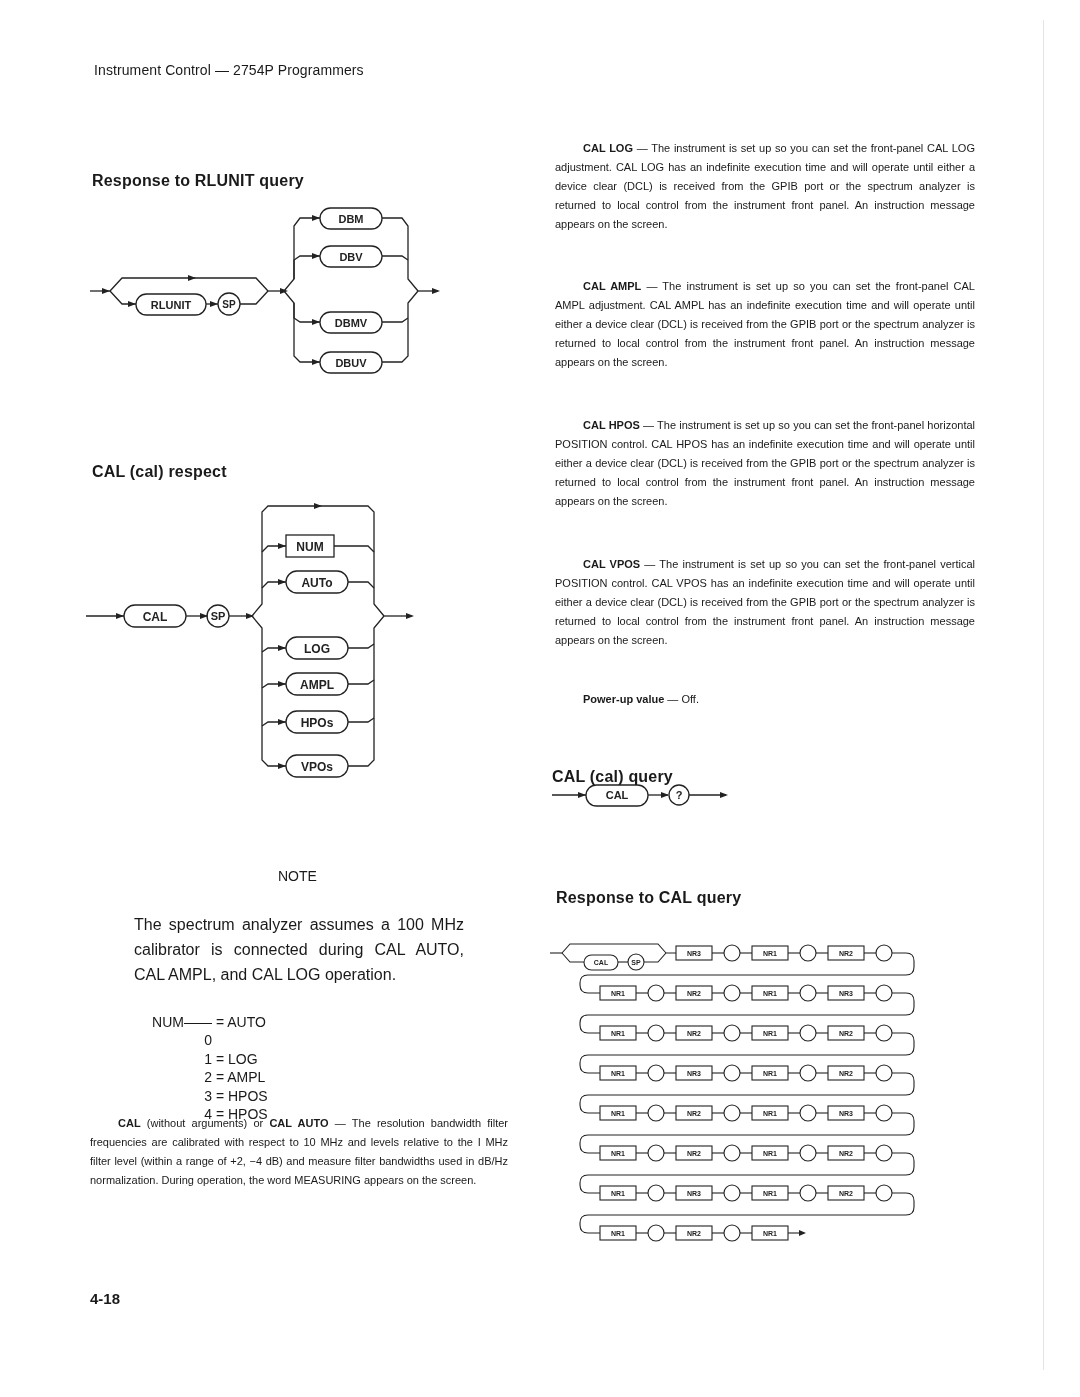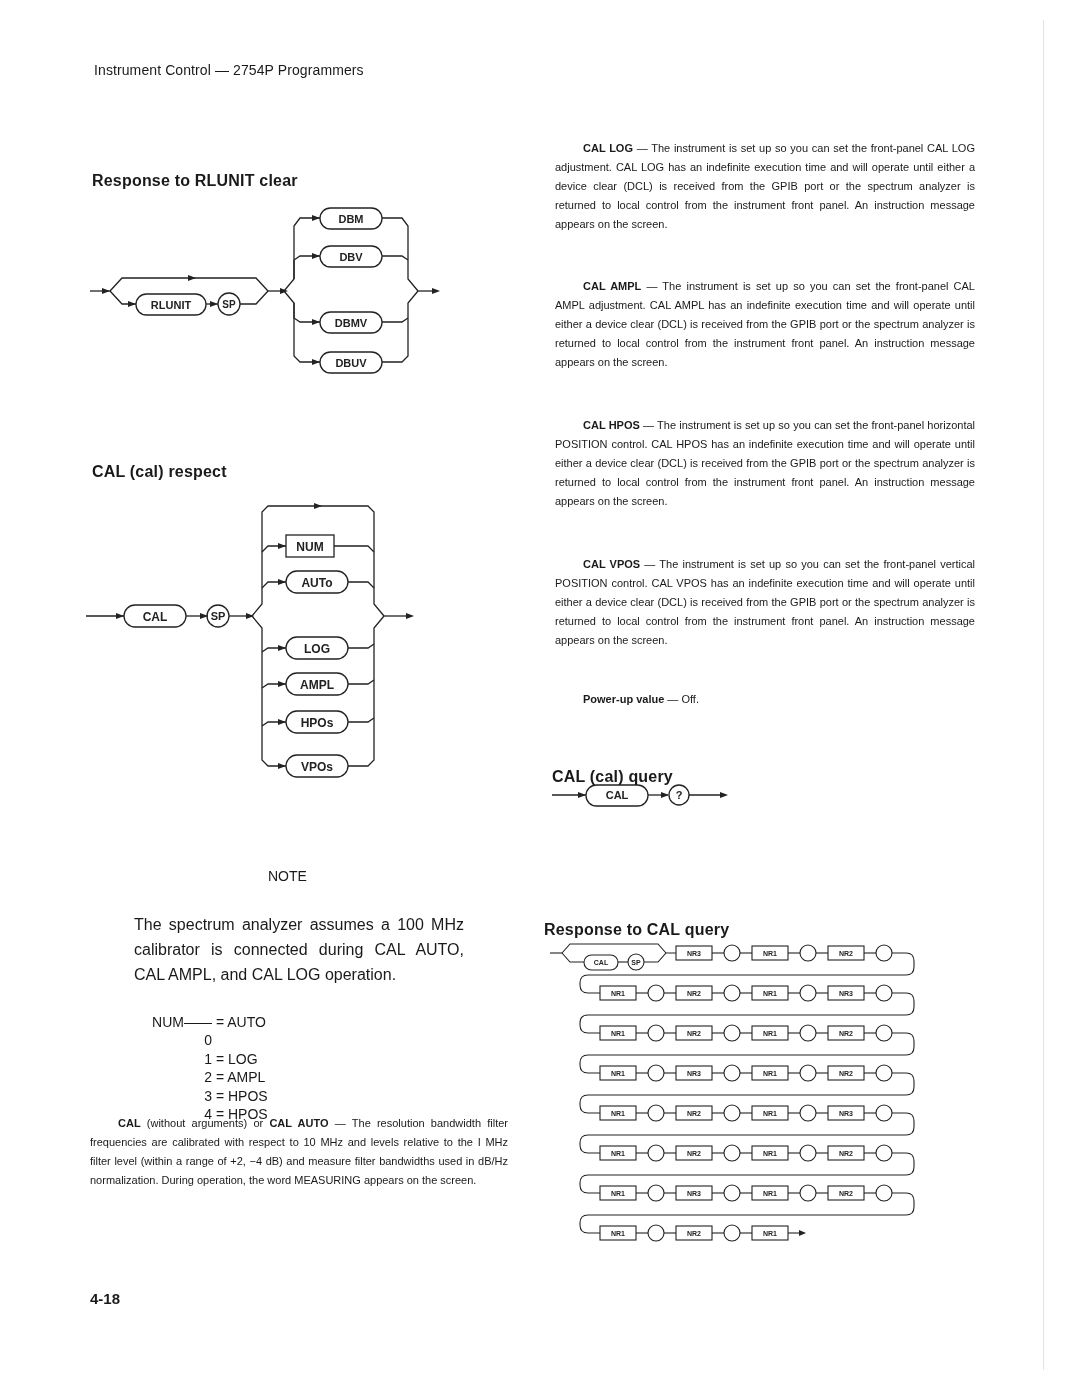--- a/index.html
+++ b/index.html
@@ -17,21 +17,21 @@
   .numtbl .lab{width:60px;text-align:right;}
   .pageno{font-size:15px;font-weight:bold;}
   svg text{font-family:"Liberation Sans",sans-serif;font-weight:bold;fill:#222;}
   .scanline{position:absolute;right:0;width:1px;background:#ccc;}
 </style>
 </head>
 <body>
 
 <div class="abs hdr">Instrument Control — 2754P Programmers</div>
 
-<div class="abs h2" style="left:92px;top:172px;">Response to RLUNIT clear</div>
+<div class="abs h2" style="left:92px;top:172px;">Response to RLUNIT query</div>
 
 <svg class="abs" style="left:88px;top:198px;" width="360" height="180">
   <g stroke="#222" stroke-width="1.3" fill="none">
 
     <line x1="2" y1="93" x2="22" y2="93"></line>
 
     <path d="M22 93 L34 80 L168 80 L180 93"></path>
 
     <path d="M22 93 L34 106 L48 106"></path>
     <rect x="48" y="96" width="70" height="21" rx="10.5"></rect>
@@ -125,21 +125,21 @@
   <text x="69" y="123" font-size="12" text-anchor="middle">CAL</text>
   <text x="132" y="122" font-size="11" text-anchor="middle">SP</text>
   <text x="224" y="53" font-size="12" text-anchor="middle">NUM</text>
   <text x="231" y="89" font-size="12" text-anchor="middle">AUTo</text>
   <text x="231" y="155" font-size="12" text-anchor="middle">LOG</text>
   <text x="231" y="191" font-size="12" text-anchor="middle">AMPL</text>
   <text x="231" y="229" font-size="12" text-anchor="middle">HPOs</text>
   <text x="231" y="273" font-size="12" text-anchor="middle">VPOs</text>
 </svg>
 
-<div class="abs note-title" style="left:268px;top:868px;text-align:center;">NOTE</div>
+<div class="abs note-title" style="left:278px;top:868px;text-align:center;">NOTE</div>
 <div class="abs note" style="left:134px;top:912px;width:330px;">The spectrum analyzer assumes a 100 MHz calibrator is connected during CAL AUTO, CAL AMPL, and CAL LOG operation.</div>
 
 <div class="abs numtbl" style="left:116px;top:1013px;">
   <div class="row"><span class="lab">NUM——0</span>&nbsp;<span>= AUTO</span></div>
   <div class="row"><span class="lab">1</span>&nbsp;<span>= LOG</span></div>
   <div class="row"><span class="lab">2</span>&nbsp;<span>= AMPL</span></div>
   <div class="row"><span class="lab">3</span>&nbsp;<span>= HPOS</span></div>
   <div class="row"><span class="lab">4</span>&nbsp;<span>= HPOS</span></div>
 </div>
 
@@ -165,21 +165,21 @@
   </g>
   <g fill="#222">
     <polygon points="36,15 28,12 28,18"></polygon>
     <polygon points="119,15 111,12 111,18"></polygon>
     <polygon points="178,15 170,12 170,18"></polygon>
   </g>
   <text x="67" y="19" font-size="11" font-weight="normal" text-anchor="middle">CAL</text>
   <text x="129" y="19" font-size="11" font-weight="normal" text-anchor="middle">?</text>
 </svg>
 
-<div class="abs h2" style="left:544px;top:889px;margin-top:32px;">Response to CAL query</div>
+<div class="abs h2" style="left:556px;top:889px;">Response to CAL query</div>
 
 <svg class="abs" style="left:548px;top:940px;" width="380" height="310">
   <g stroke="#222" stroke-width="1.1" fill="none">
 
     <line x1="2" y1="13" x2="14" y2="13"></line>
     <path d="M14 13 L22 4 L110 4 L118 13"></path>
     <path d="M14 13 L22 22 L36 22"></path>
     <rect x="36" y="15" width="34" height="15" rx="7.5"></rect>
     <line x1="70" y1="22" x2="80" y2="22"></line>
     <circle cx="88" cy="22" r="8"></circle>

